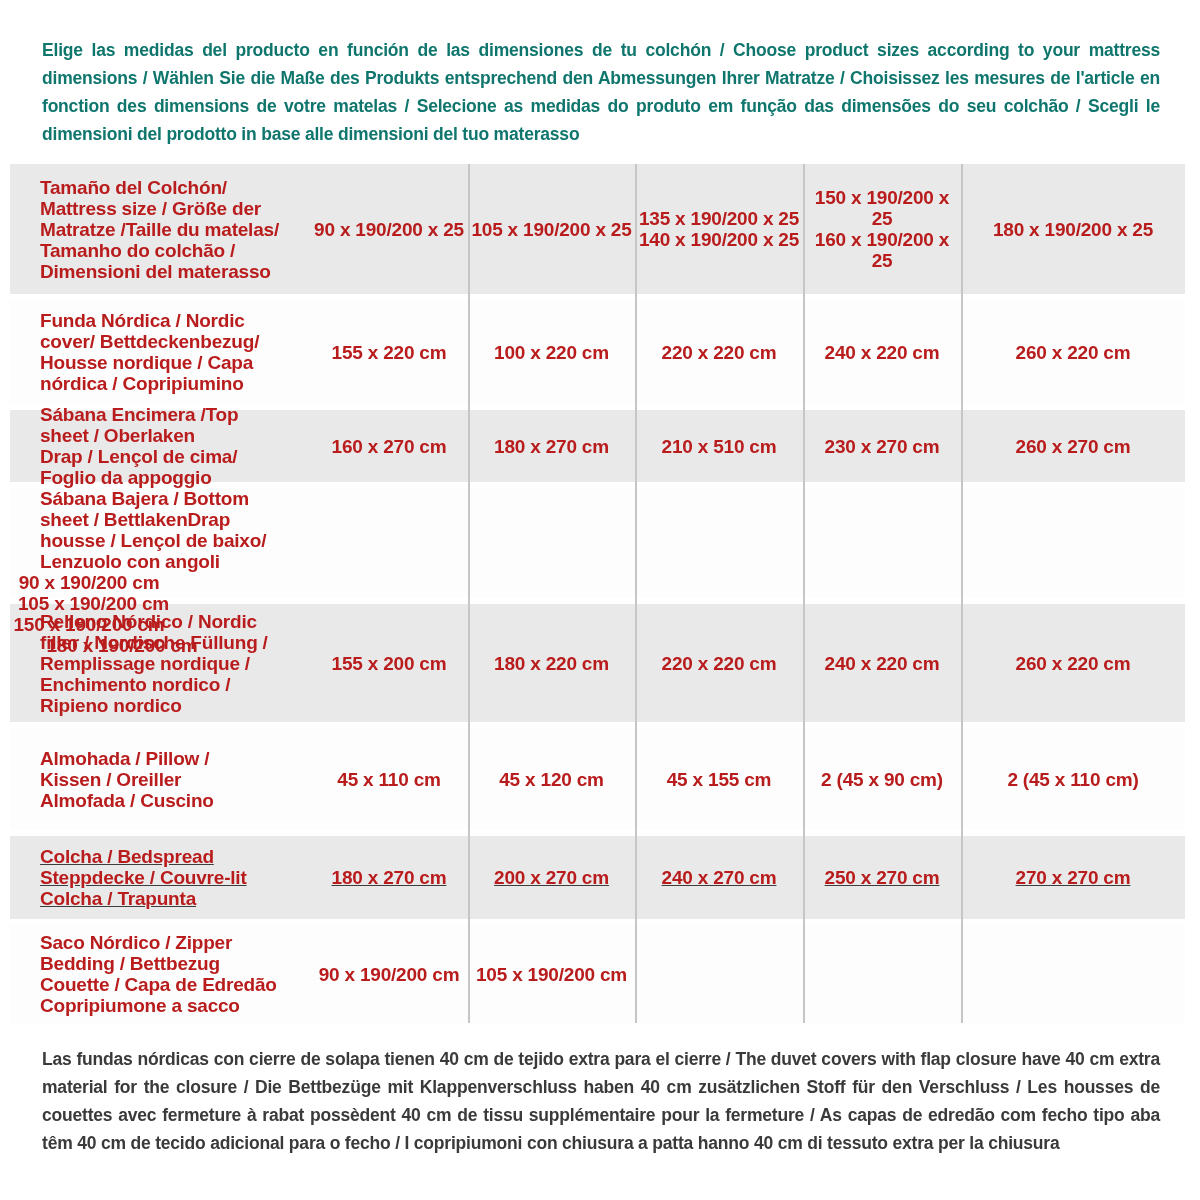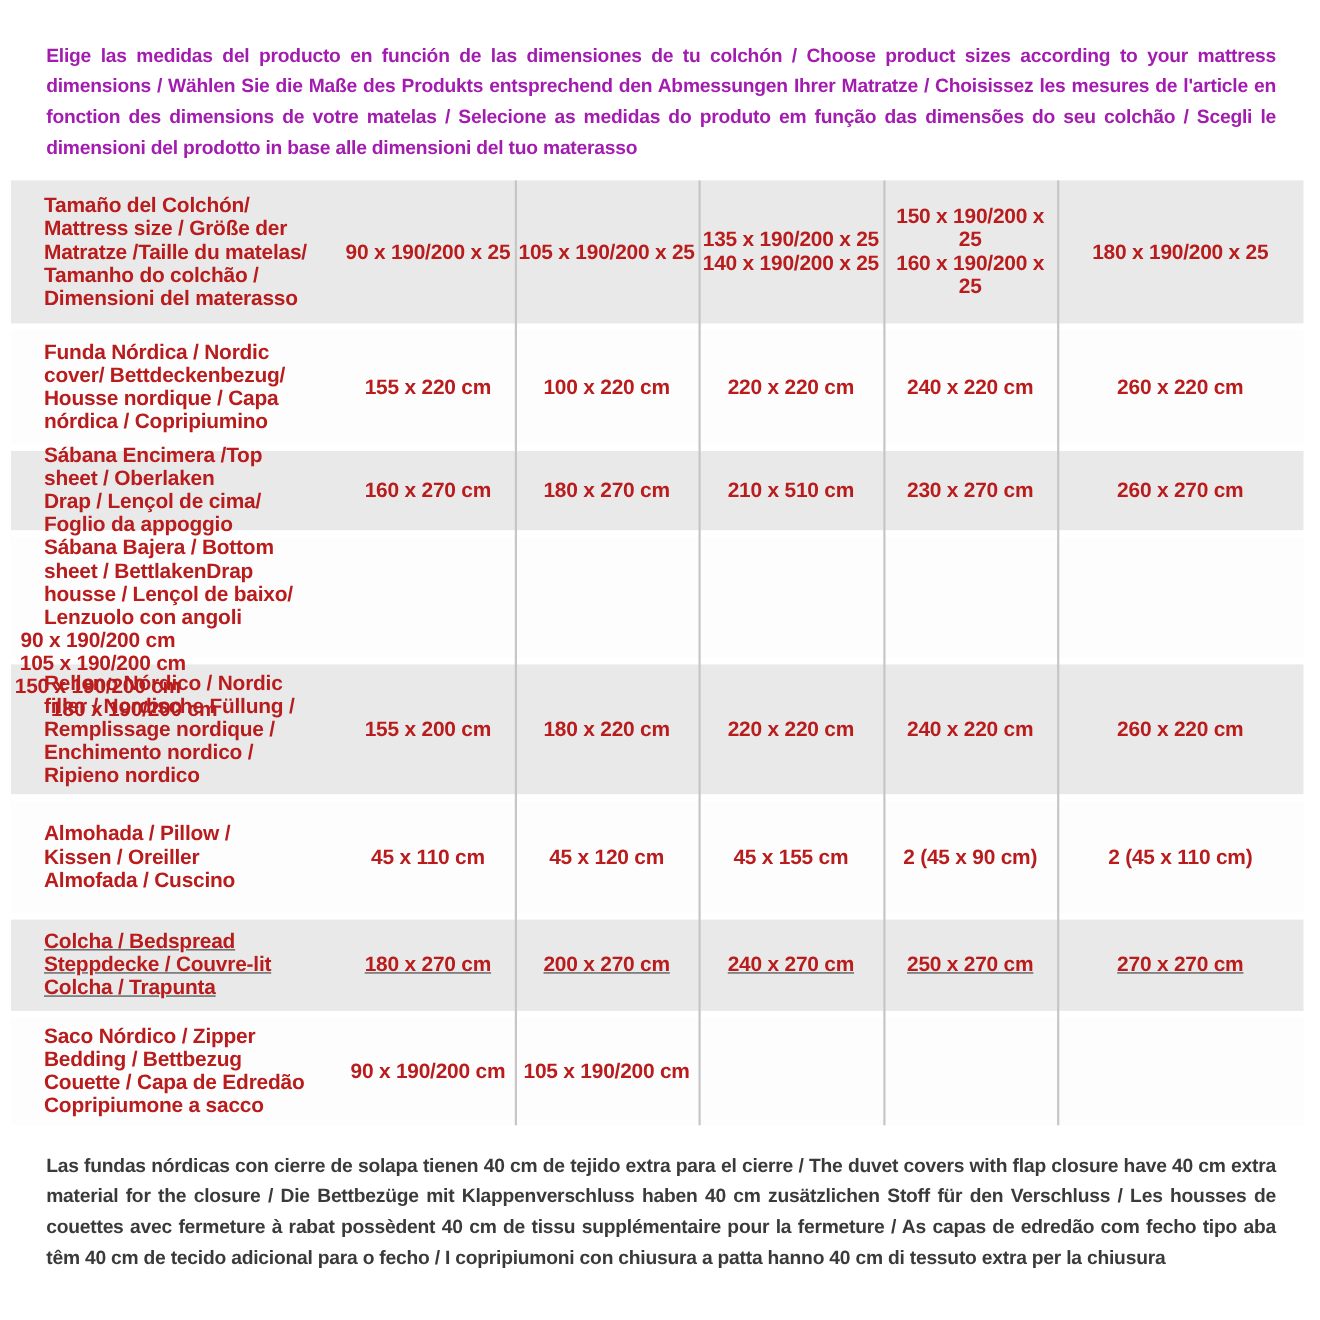--- a/index.html
+++ b/index.html
@@ -13,21 +13,21 @@
     -webkit-font-smoothing: antialiased;
   }
   .intro {
     margin: 36px 42px 0 42px;
     width: 1118px;
     font-size: 17.5px;
     line-height: 28px;
     font-weight: 700;
     letter-spacing: -0.2px;
     text-align: justify;
-    color: #a21caf;
+    color: #0f766e;
   }
   .table-wrap {
     position: relative;
     margin: 16px 0 0 10px;
     width: 1175px;
   }
   .trow {
     display: flex;
     margin-bottom: 6px;
     align-items: stretch;

